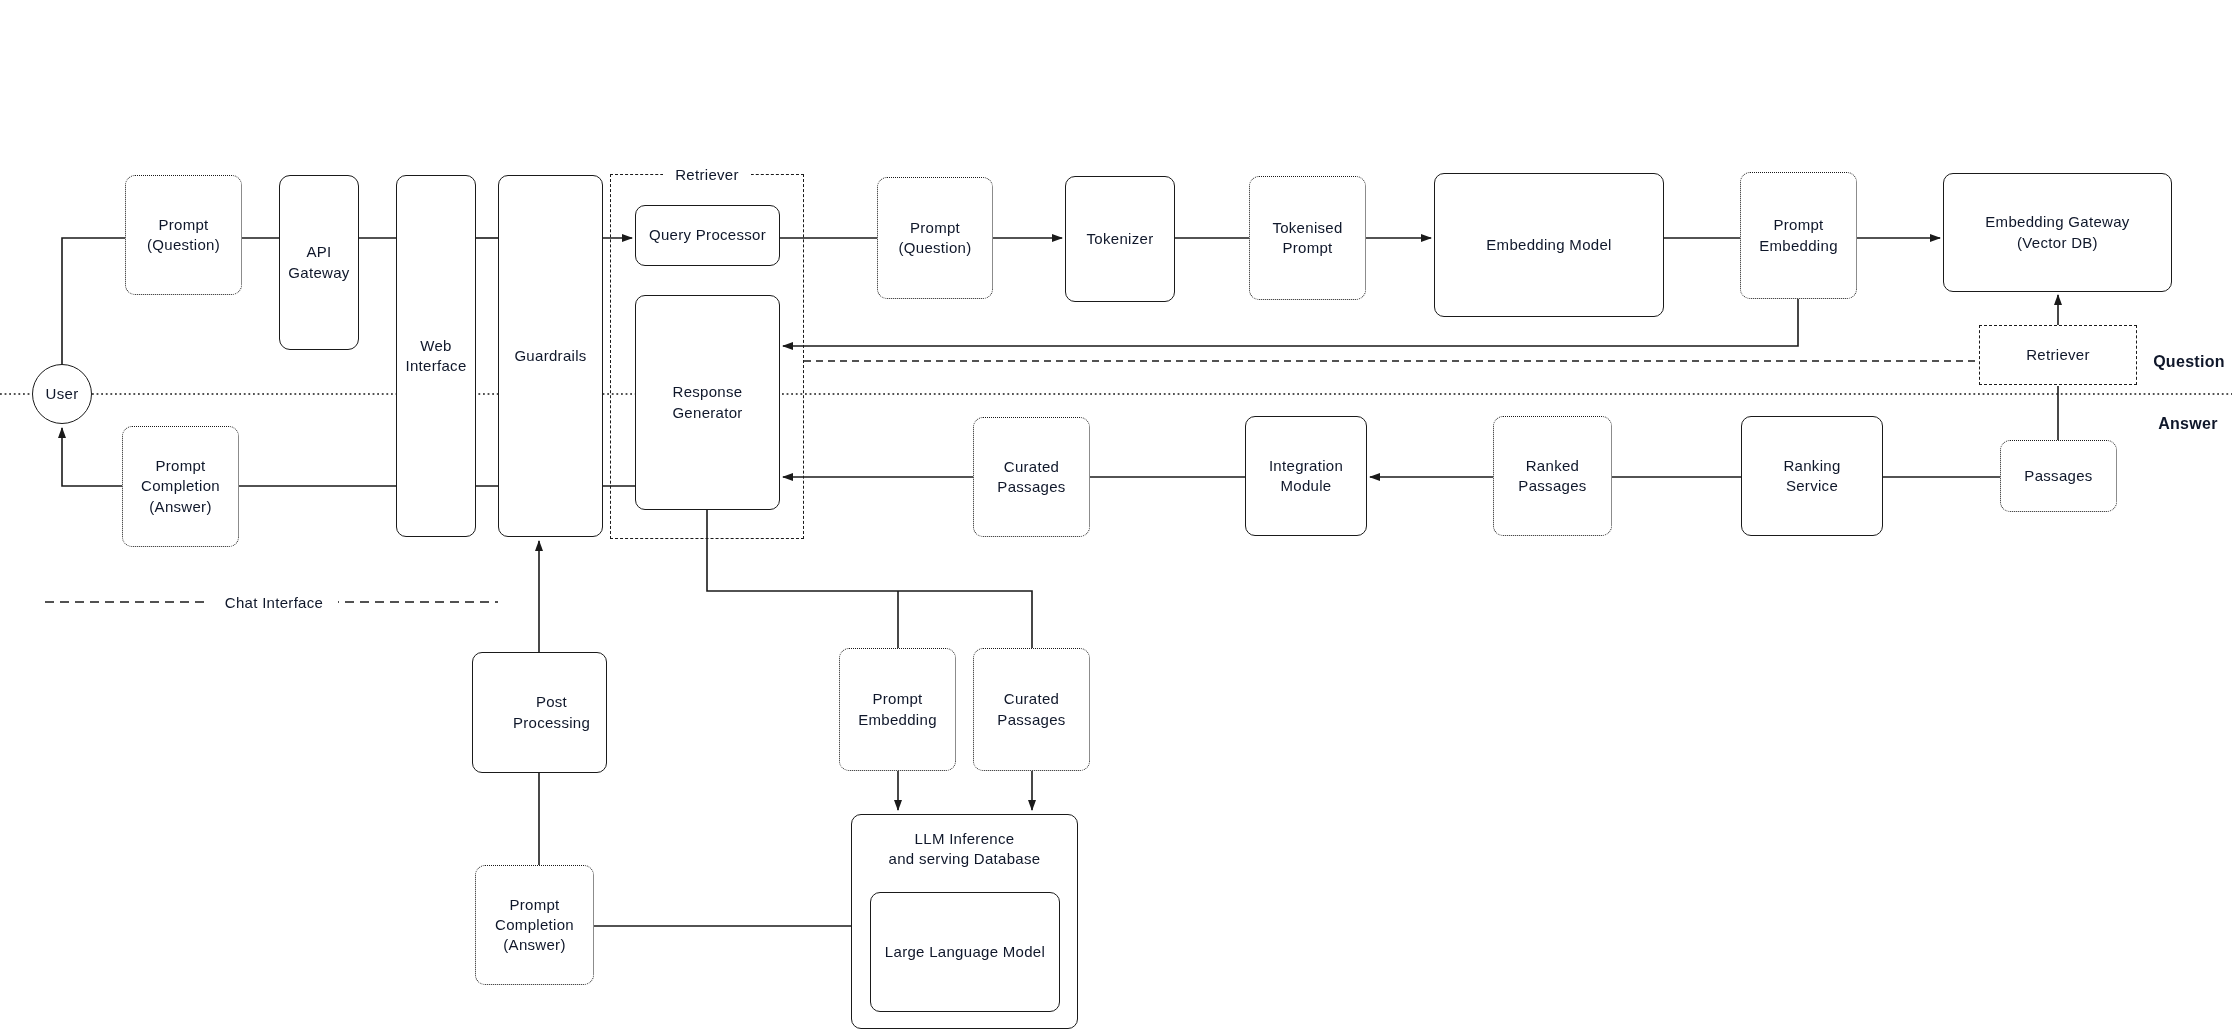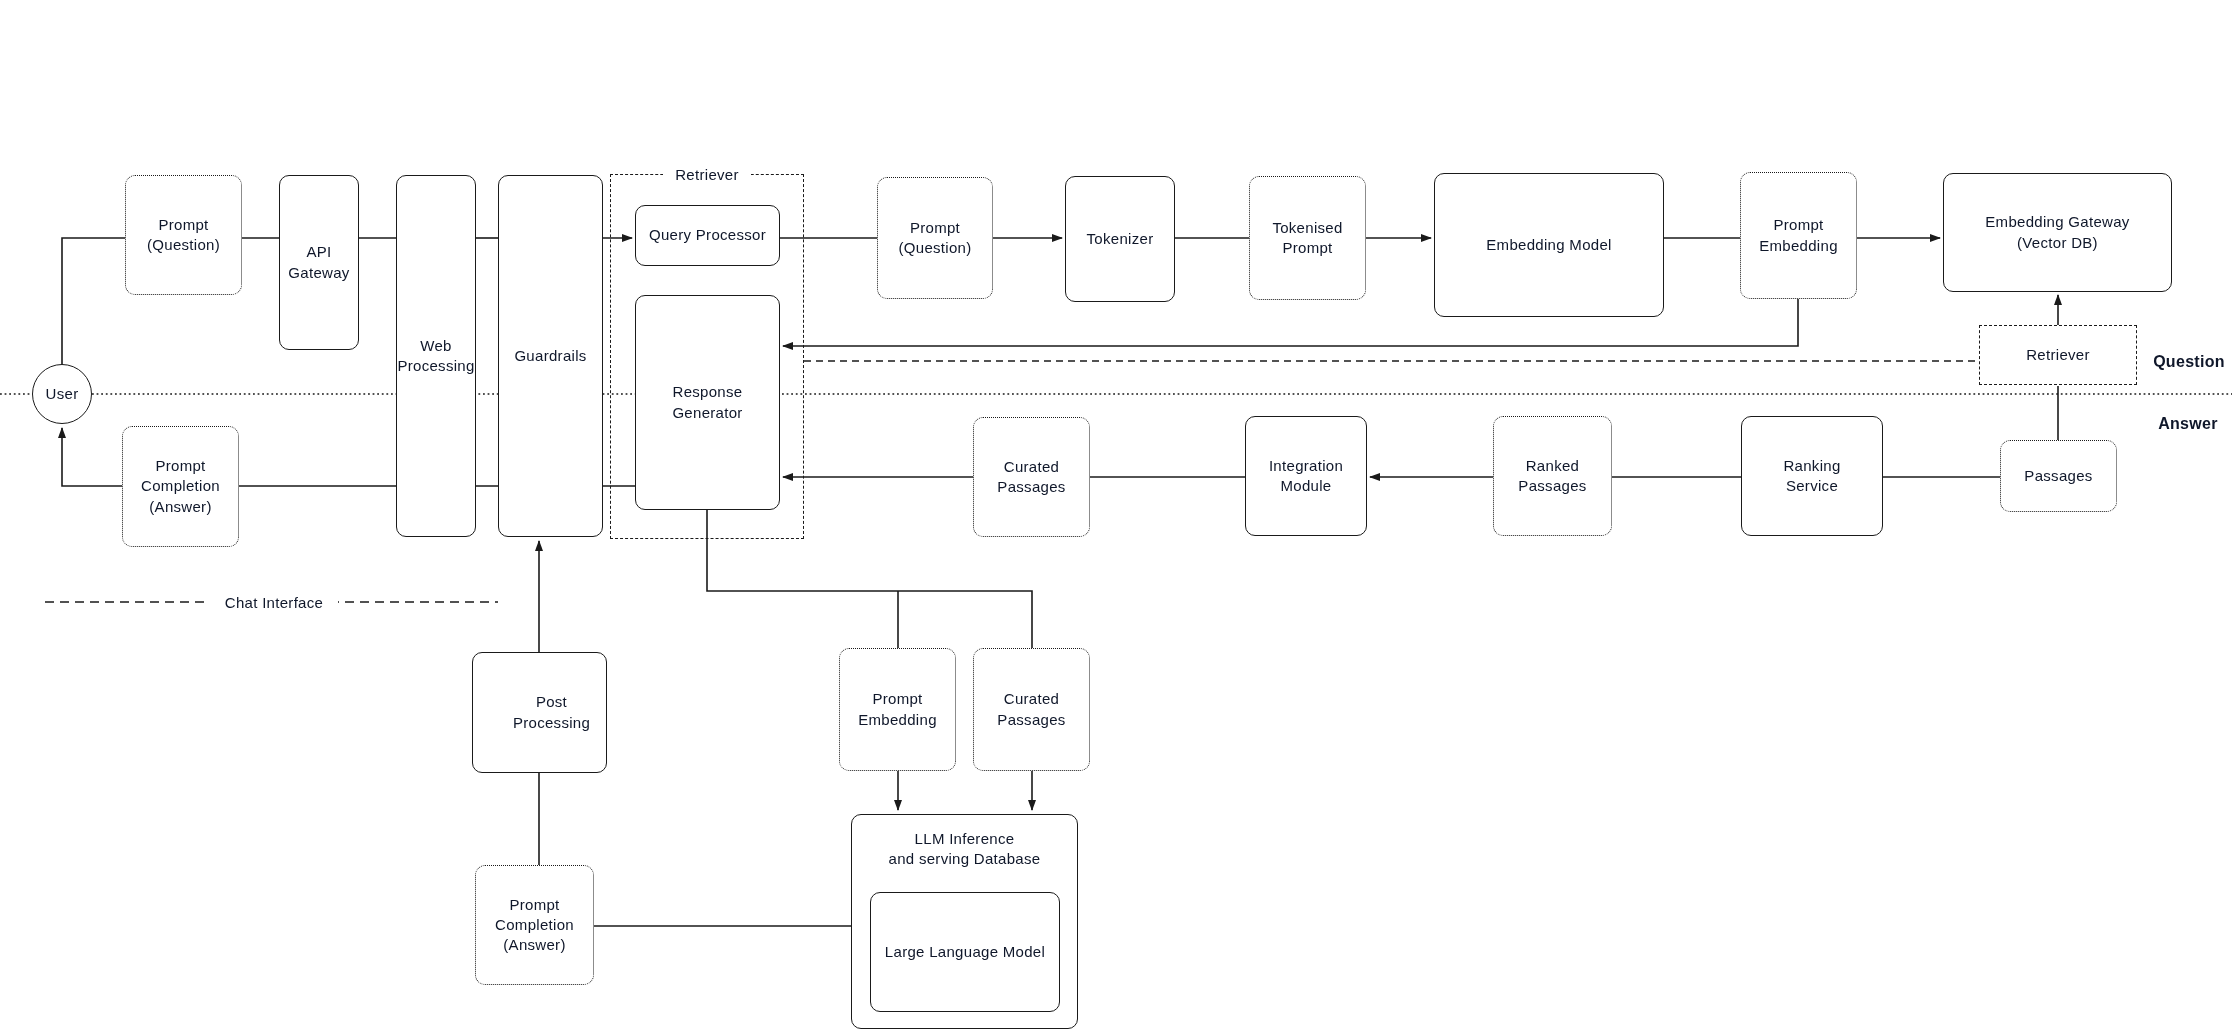--- a/index.html
+++ b/index.html
@@ -82,28 +82,28 @@
 
   <div class="node node--circle" style="left:32px;top:364px;width:60px;height:60px;">
     <span>User</span>
   </div>
 
   <div class="node node--dotted" style="left:125px;top:175px;width:117px;height:120px;">
     <span>Prompt
 (Question)</span>
   </div>
 
-  <div class="node" style="left:279px;top:175px;width:80px;height:175px;">
+  <div class="node" style="left:279px;top:175px;width:80px;height:175px;border-radius:11px;">
     <span>API
 Gateway</span>
   </div>
 
   <div class="node" style="left:396px;top:175px;width:80px;height:362px;">
     <span>Web
-Processing</span>
+Interface</span>
   </div>
 
   <div class="node" style="left:498px;top:175px;width:105px;height:362px;">
     <span>Guardrails</span>
   </div>
 
   <div class="node" style="left:635px;top:205px;width:145px;height:61px;">
     <span>Query Processor</span>
   </div>
 

